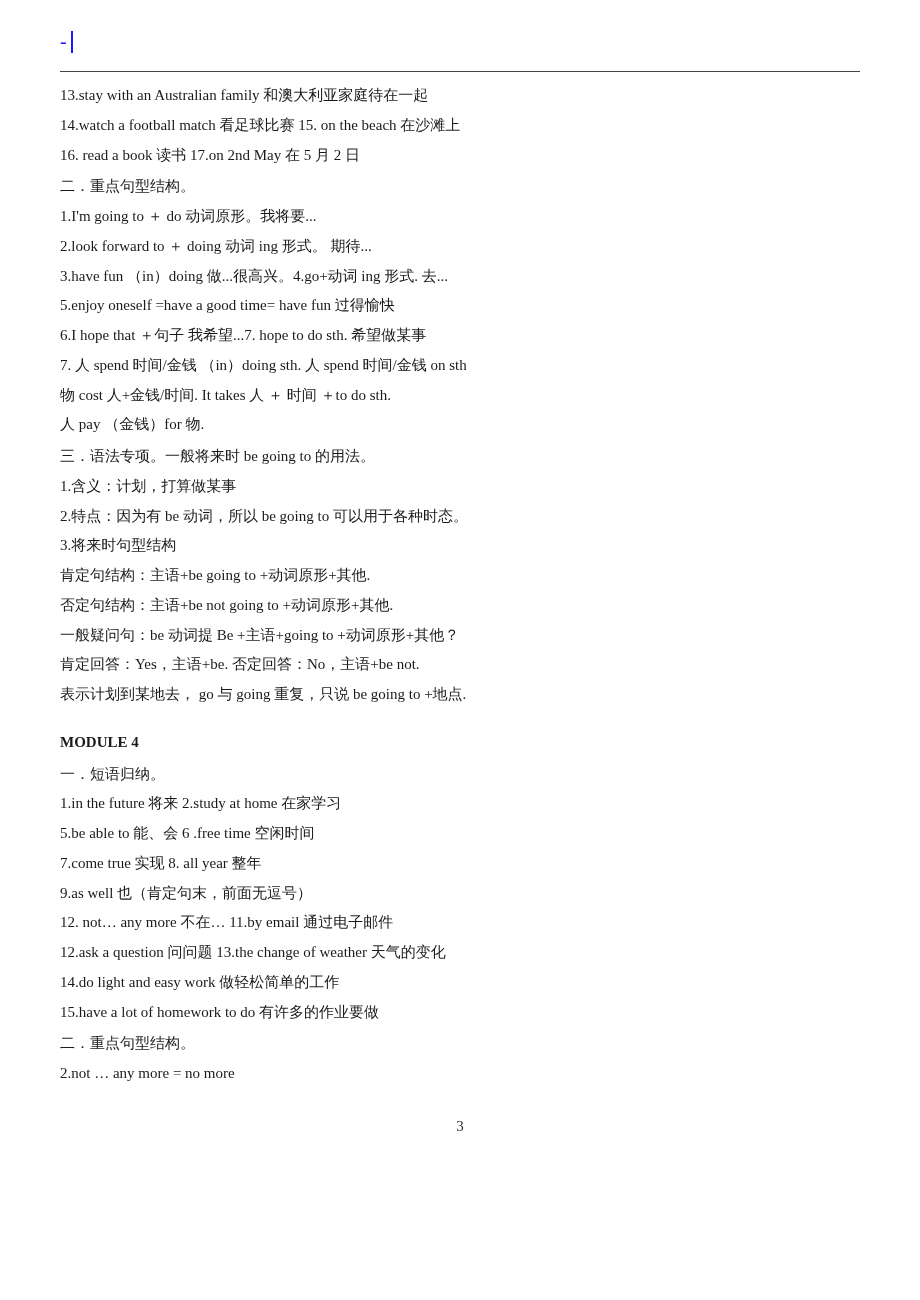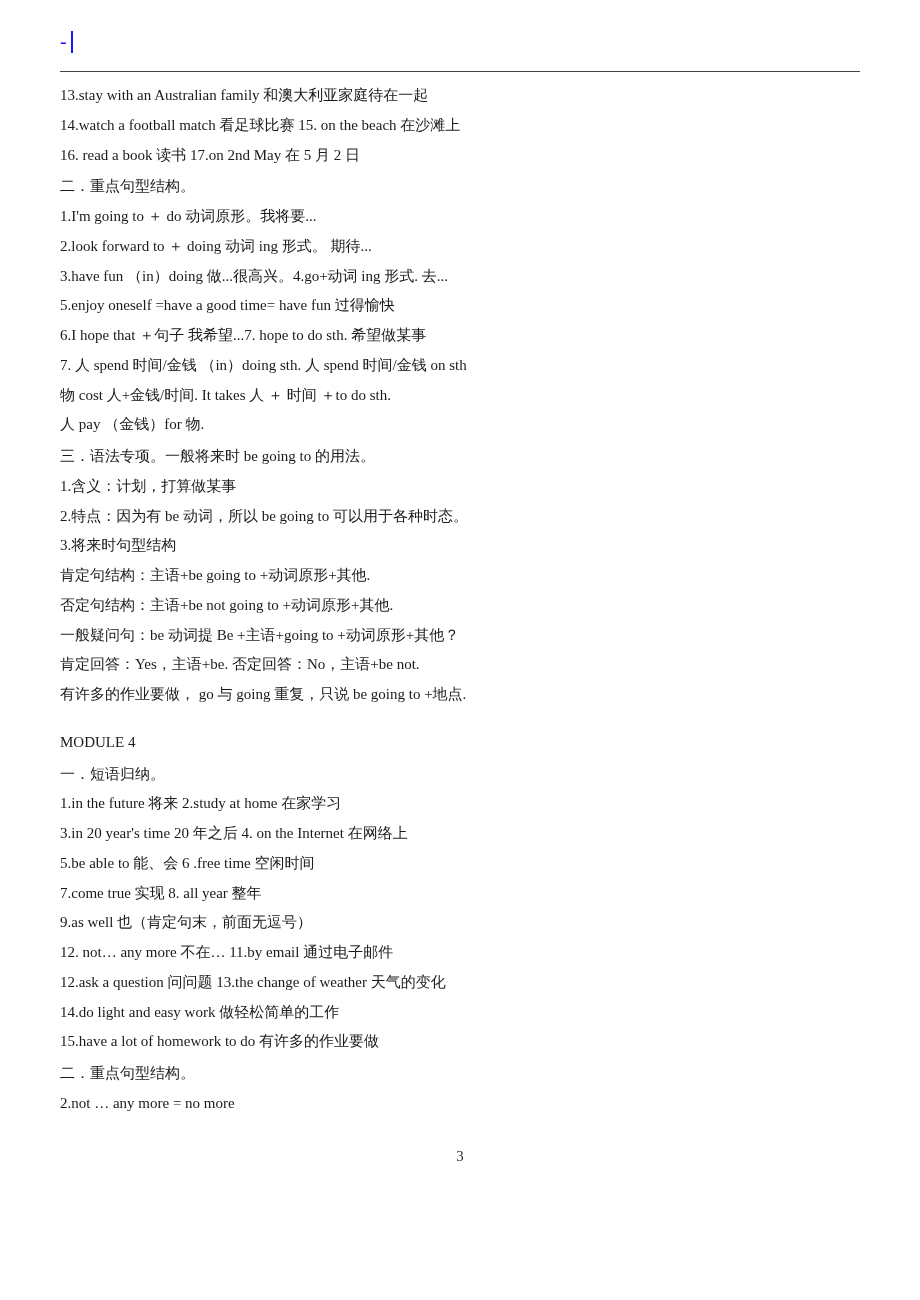--- a/index.html
+++ b/index.html
@@ -43,21 +43,21 @@
       line-height: 1.85;
     }
     .content-line {
       display: block;
       margin-bottom: 2px;
     }
     .section-heading {
       font-weight: normal;
     }
     .module-title {
-      font-weight: normal;
+      font-weight: bold;
       margin-top: 18px;
       margin-bottom: 4px;
     }
     .page-number {
       text-align: center;
       margin-top: 30px;
       font-size: 15px;
       color: #333;
     }
   </style>
@@ -93,34 +93,33 @@
 
   <div style="margin-top:4px;">
     <span class="content-line section-heading">三．语法专项。一般将来时 be going to  的用法。</span>
     <span class="content-line">1.含义：计划，打算做某事</span>
     <span class="content-line">2.特点：因为有 be 动词，所以 be going to  可以用于各种时态。</span>
     <span class="content-line">3.将来时句型结构</span>
     <span class="content-line">肯定句结构：主语+be going to +动词原形+其他.</span>
     <span class="content-line">否定句结构：主语+be not going to +动词原形+其他.</span>
     <span class="content-line">一般疑问句：be 动词提    Be +主语+going to +动词原形+其他？</span>
     <span class="content-line">肯定回答：Yes，主语+be.    否定回答：No，主语+be not.</span>
-    <span class="content-line">有许多的作业要做，  go 与 going 重复，只说 be going to +地点.</span>
+    <span class="content-line">表示计划到某地去，  go 与 going 重复，只说 be going to +地点.</span>
   </div>
 
   <div style="margin-top:20px; margin-bottom:4px;">
     <span class="module-title">MODULE 4</span>
   </div>
 
   <div>
     <span class="content-line section-heading">一．短语归纳。</span>
   </div>
 
   <div>
     <span class="content-line">1.in the future  将来           2.study at home  在家学习</span>
-    <span class="content-line">3.in 20 year's time 20 年之后   4. on the Internet  在网络上</span>
     <span class="content-line">5.be able to  能、会       6 .free time  空闲时间</span>
     <span class="content-line">7.come true  实现     8. all year 整年</span>
     <span class="content-line">9.as well  也（肯定句末，前面无逗号）</span>
     <span class="content-line">12. not… any more  不在… 11.by email  通过电子邮件</span>
     <span class="content-line">12.ask a question  问问题 13.the change of weather 天气的变化</span>
     <span class="content-line">14.do light and easy work  做轻松简单的工作</span>
     <span class="content-line">15.have   a lot of homework to do  有许多的作业要做</span>
   </div>
 
   <div style="margin-top:4px;">

